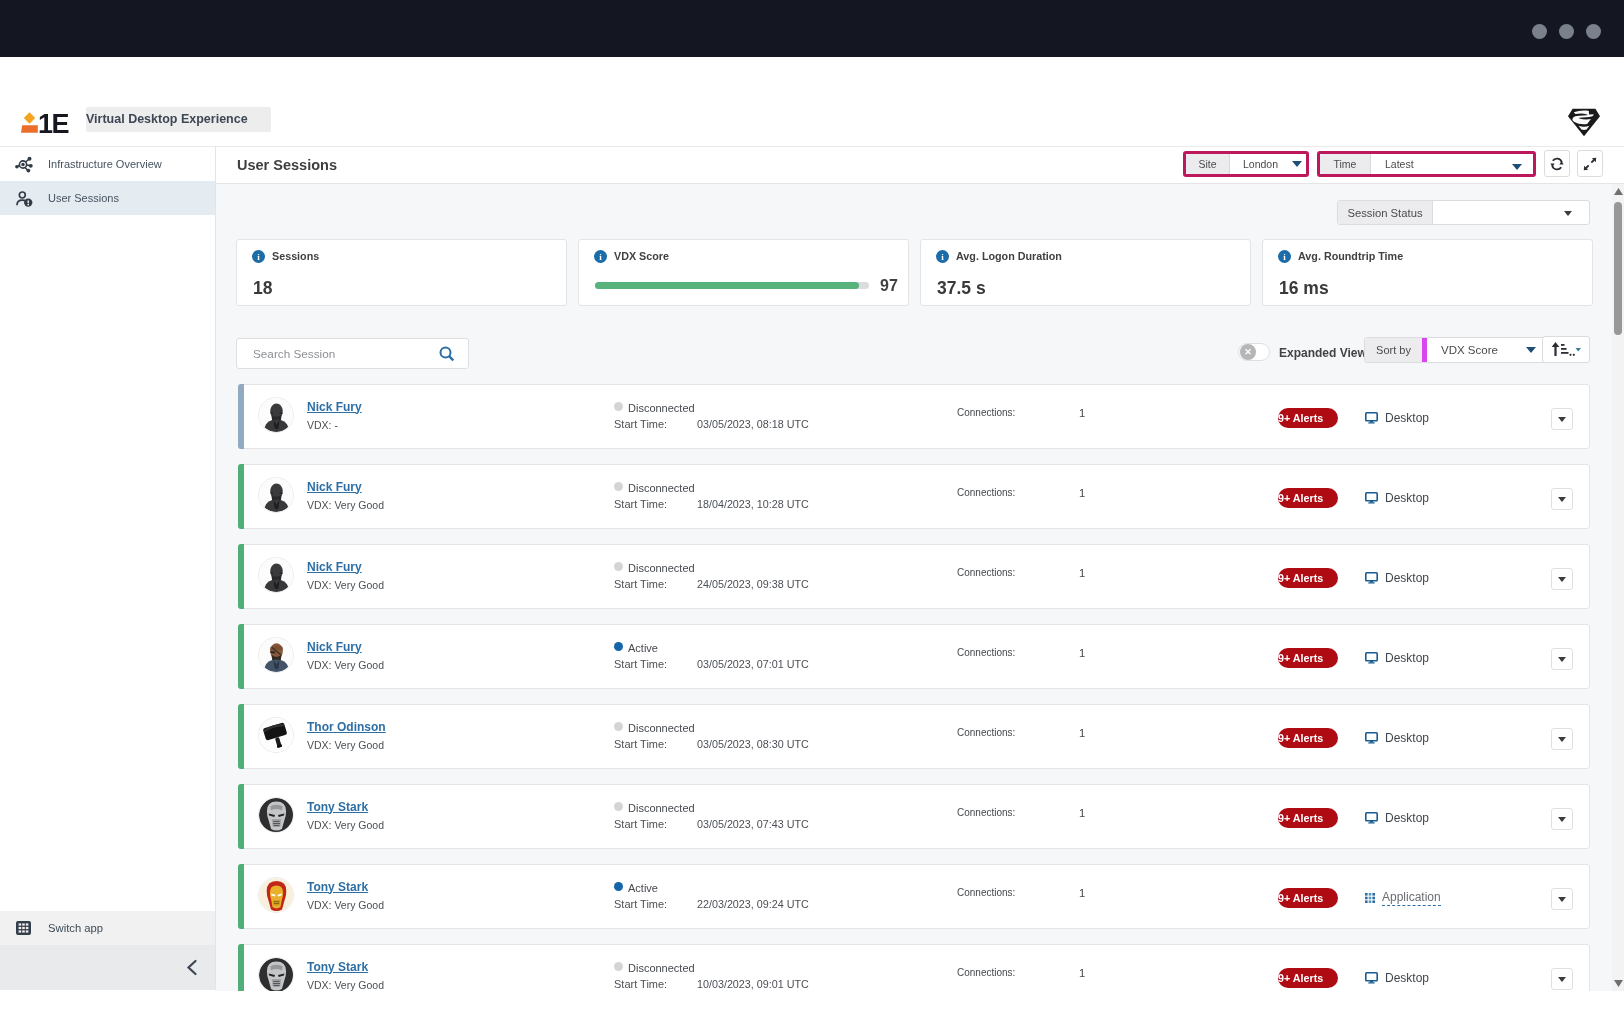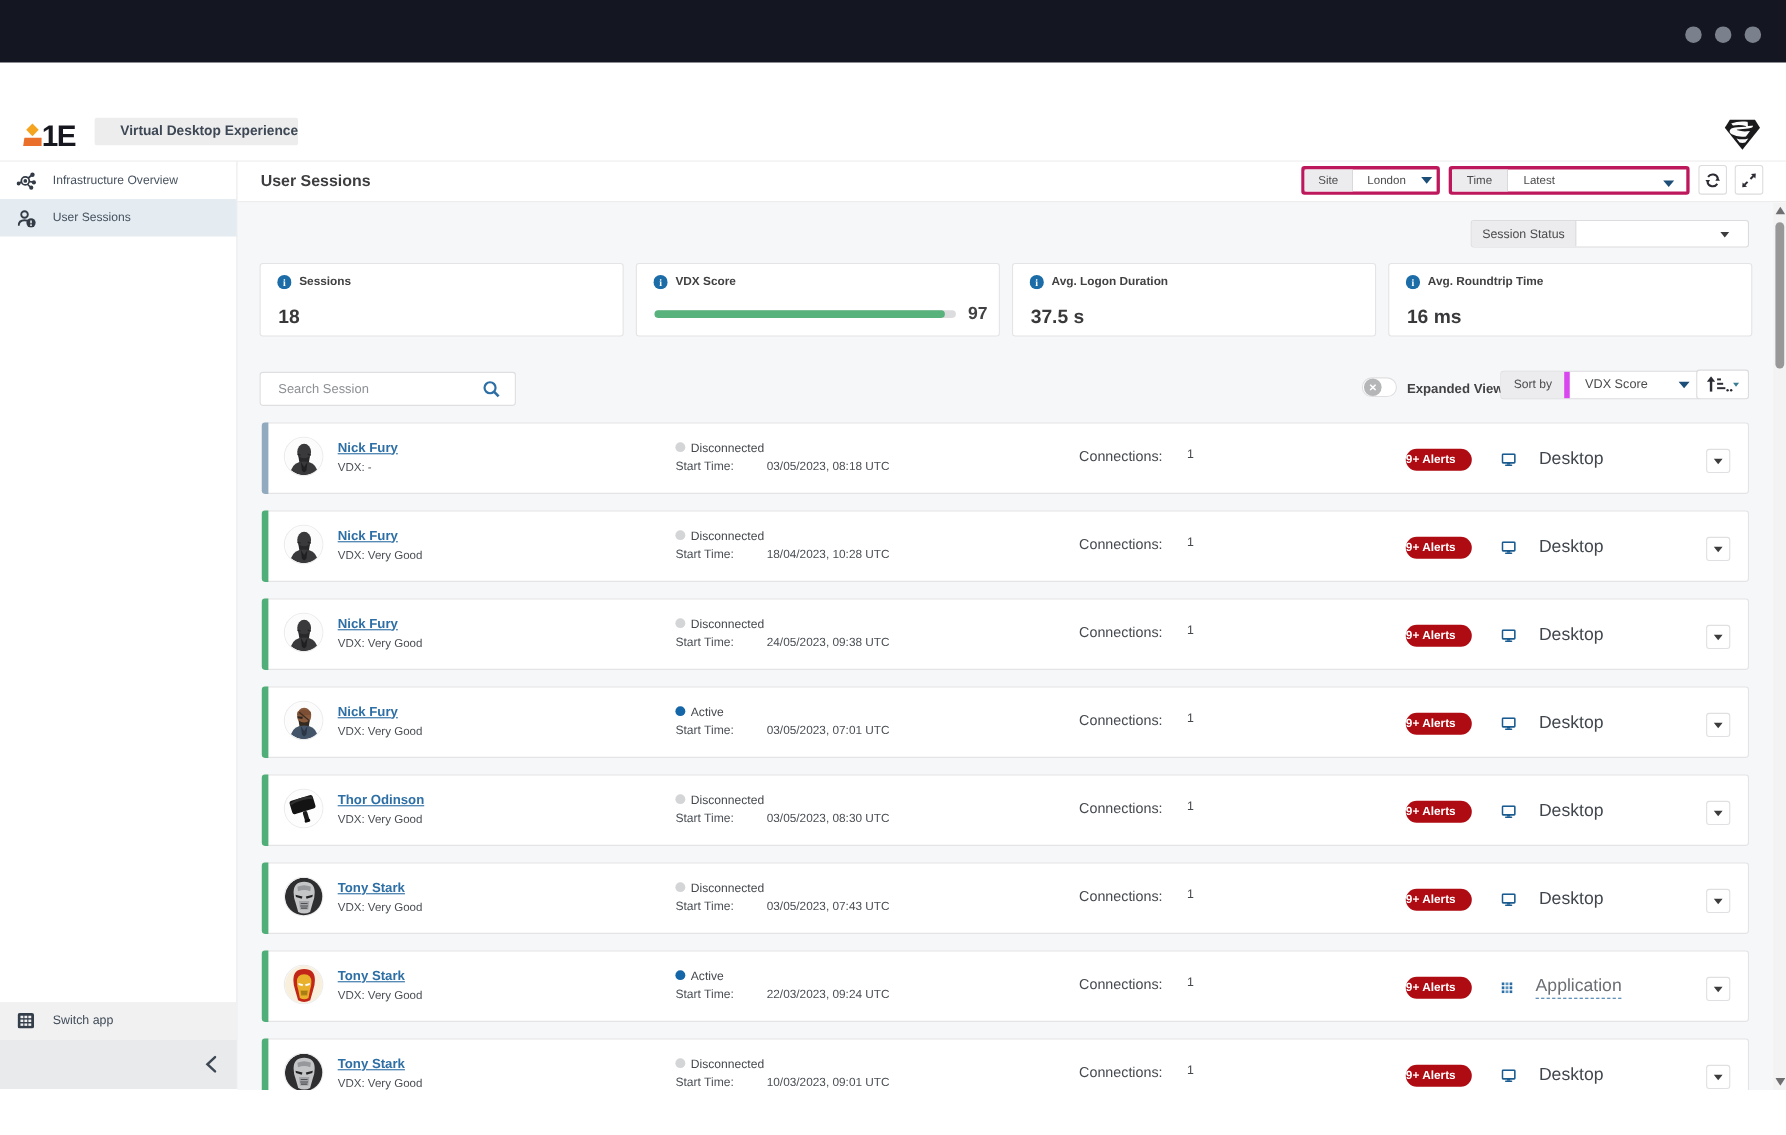--- a/index.html
+++ b/index.html
@@ -2,21 +2,21 @@
 <html><head>
 <meta charset="utf-8">
 <style>
 *{margin:0;padding:0;box-sizing:border-box}
 html,body{width:1624px;height:1032px;background:#fff;font-family:"Liberation Sans",sans-serif;overflow:hidden}
 .abs{position:absolute}
 body{position:relative}
 .topbar{position:absolute;left:0;top:0;width:1624px;height:57px;background:#141621}
 .dot{position:absolute;width:15px;height:15px;border-radius:50%;background:#7b818c;top:24px}
 .band{position:absolute;left:0;top:57px;width:1624px;height:90px;background:#fff;border-bottom:1px solid #e9e9ea}
-.chip{position:absolute;left:86px;top:50px;width:185px;height:25px;background:#ededee;border-radius:2px;line-height:25px;text-align:right;font-size:12.5px;font-weight:bold;color:#3d4854;white-space:nowrap}
+.chip{position:absolute;left:86px;top:50px;width:185px;height:25px;background:#ededee;border-radius:2px;line-height:25px;text-align:left;font-size:12.5px;font-weight:bold;color:#3d4854;white-space:nowrap}
 .sidebar{position:absolute;left:0;top:147px;width:216px;height:843px;background:#fff;border-right:1px solid #e4e4e6}
 .navitem{position:absolute;left:0;width:215px;height:34px}
 .navitem .lbl{position:absolute;left:48px;top:50%;transform:translateY(-50%);font-size:11px;color:#46525f}
 .nav1{top:0}
 .nav2{top:34px;background:#e4ebf1}
 .switchbar{position:absolute;left:0;top:764px;width:215px;height:34px;background:#f1f1f2}
 .switchbar .lbl{position:absolute;left:48px;top:50%;transform:translateY(-50%);font-size:11.25px;color:#3e4a56}
 .collapsebar{position:absolute;left:0;top:798px;width:215px;height:45px;background:#e9eaec}
 .hdr{position:absolute;left:216px;top:147px;width:1408px;height:37px;background:#fff;border-bottom:1px solid #e5e5e6}
 .hdrtitle{position:absolute;left:21px;top:10px;font-size:14.5px;font-weight:bold;color:#3e3e40}
@@ -45,25 +45,25 @@
 .acc-steel{background:#92aabf}
 .avatar{position:absolute;left:19px;top:12px;width:36px;height:36px;border-radius:50%;overflow:hidden;border:1px solid #ececec;background:#fff}
 .name{position:absolute;left:68px;top:14.5px;font-size:12px;font-weight:bold;color:#2d6fa5;text-decoration:underline}
 .vdx{position:absolute;left:68px;top:33.5px;font-size:10.5px;color:#4b5056}
 .sdot{position:absolute;left:375px;top:17px;width:9px;height:9px;border-radius:50%}
 .sdot-g{background:#d3d5d6}
 .sdot-b{background:#1566a8}
 .stxt{position:absolute;left:389px;top:16.5px;font-size:11px;color:#45494e}
 .stlbl{position:absolute;left:375px;top:33px;font-size:11px;color:#4b5056}
 .stval{position:absolute;left:458px;top:33px;font-size:10.75px;color:#4b5056}
-.conn{position:absolute;left:742px;top:22px;font-size:13px;color:#45494e}
+.conn{position:absolute;left:718px;top:22px;font-size:10px;color:#45494e}
 .connv{position:absolute;left:840px;top:22px;font-size:11.25px;color:#45494e}
 .pill{position:absolute;left:1039px;top:23px;width:60px;height:20px;border-radius:10px;background:#ae0b12;color:#fff;font-size:10.75px;font-weight:bold;text-align:left;line-height:20px}
 .dev{position:absolute;left:1126px;top:20px;width:180px;height:26px;display:flex;align-items:center}
-.devtxt{font-size:16px;color:#41464d;margin-left:21px}
+.devtxt{font-size:12px;color:#41464d;margin-left:7px}
 .rowbtn{position:absolute;left:1312px;top:23px;width:22px;height:22px;border:1px solid #e0e0e2;border-radius:3px;background:#fff;display:flex;align-items:center;justify-content:center}
 .rowbtn .c{width:0;height:0;border-left:4px solid transparent;border-right:4px solid transparent;border-top:5px solid #3c3c3e}
 .scrolltrack{position:absolute;left:1396px;top:0;width:12px;height:807px;background:#f3f3f4}
 .scrollthumb{position:absolute;left:2px;top:18px;width:8px;height:133px;background:#989899;border-radius:4px}
 .whitebottom{position:absolute;left:0;top:991px;width:1624px;height:41px;background:#fff}
 </style>
 </head>
 <body>
 <div class="topbar">
   <div class="dot" style="left:1532px"></div>

